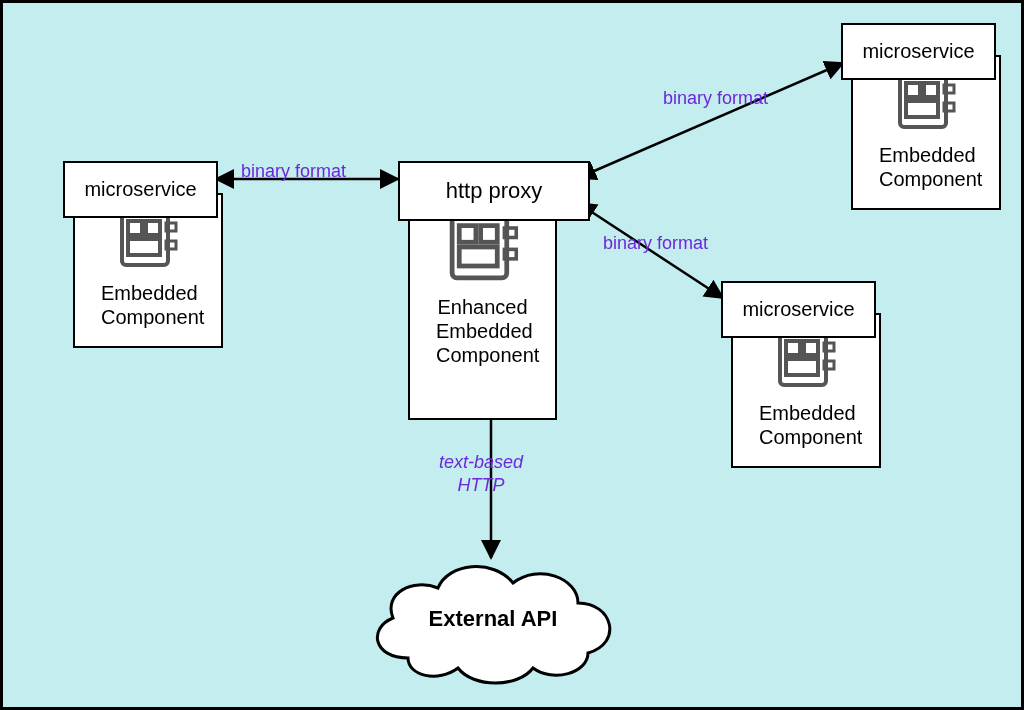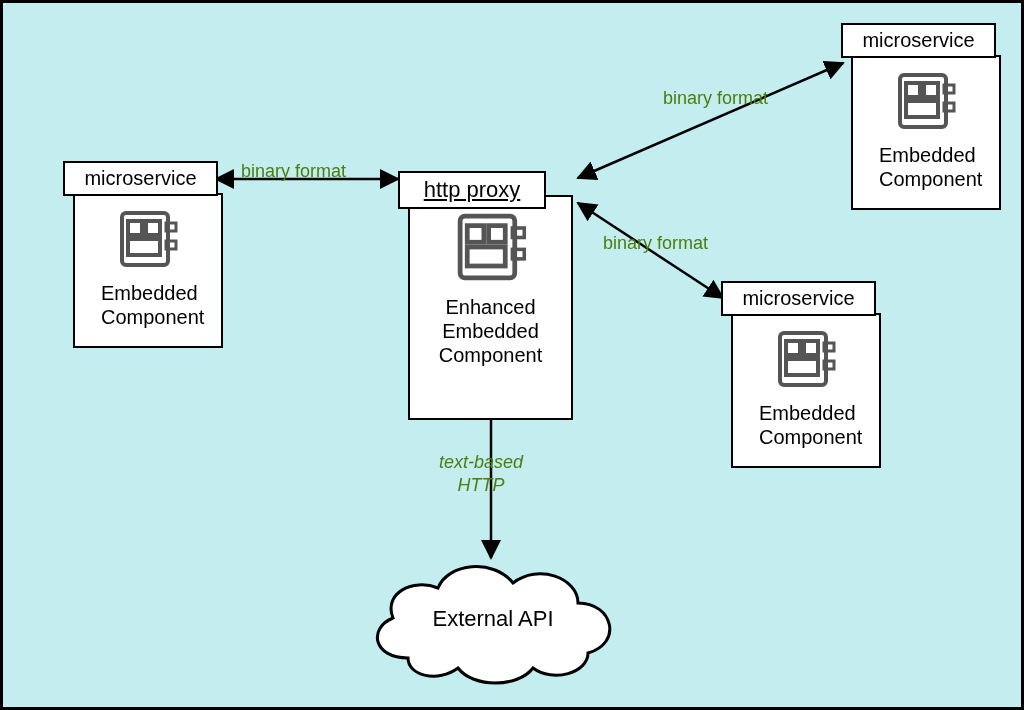--- a/index.html
+++ b/index.html
@@ -24,51 +24,52 @@
     border: 2px solid #000;
     box-sizing: border-box;
   }
   .node-title {
     position: absolute;
     background: #fff;
     border: 2px solid #000;
     box-sizing: border-box;
     text-align: center;
     font-size: 20px;
-    padding: 4px 8px;
+    padding: 15px 8px;
     z-index: 3;
   }
   .node-body {
     position: relative;
     padding: 12px 26px;
     text-align: center;
   }
   .component-label {
     font-size: 20px;
     line-height: 1.2;
     margin-top: 6px;
   }
   .icon-wrap {
     display: inline-block;
   }
   .edge-label {
     position: absolute;
     font-size: 18px;
-    color: #4d7c0f;
+    color: #6d28d9;
     text-align: center;
     white-space: nowrap;
   }
   .cloud {
     position: absolute;
   }
   .cloud-label {
     position: absolute;
     font-size: 22px;
     text-align: center;
     width: 100%;
+    font-weight: bold;
   }
   svg.arrows {
     position: absolute;
     left: 0; top: 0;
     width: 1024px;
     height: 710px;
     pointer-events: none;
   }
 </style>
 </head>
@@ -109,22 +110,22 @@
           <rect x="12" y="32" width="32" height="16" fill="none" stroke="#555" stroke-width="4"></rect>
           <rect x="50" y="16" width="10" height="8" fill="none" stroke="#555" stroke-width="3"></rect>
           <rect x="50" y="34" width="10" height="8" fill="none" stroke="#555" stroke-width="3"></rect>
         </svg>
       </span>
       <div class="component-label" style="white-space:pre;">Embedded
 Component</div>
     </div>
   </div>
 
-  <div class="node-title" style="left:395px; top:168px; width:148px; font-size:22px;text-decoration:underline;">http proxy</div>
-  <div class="node" style="left:405px; top:192px; width:165px; height:225px;">
+  <div class="node-title" style="left:395px; top:158px; width:192px; font-size:22px;">http proxy</div>
+  <div class="node" style="left:405px; top:192px; width:149px; height:225px;">
     <div class="node-body">
       <span class="icon-wrap">
         <svg width="76" height="76" viewBox="0 0 64 64">
           <rect x="6" y="6" width="46" height="52" rx="4" fill="none" stroke="#555" stroke-width="4"></rect>
           <rect x="12" y="14" width="14" height="14" fill="none" stroke="#555" stroke-width="4"></rect>
           <rect x="30" y="14" width="14" height="14" fill="none" stroke="#555" stroke-width="4"></rect>
           <rect x="12" y="32" width="32" height="16" fill="none" stroke="#555" stroke-width="4"></rect>
           <rect x="50" y="16" width="10" height="8" fill="none" stroke="#555" stroke-width="3"></rect>
           <rect x="50" y="34" width="10" height="8" fill="none" stroke="#555" stroke-width="3"></rect>
         </svg>

